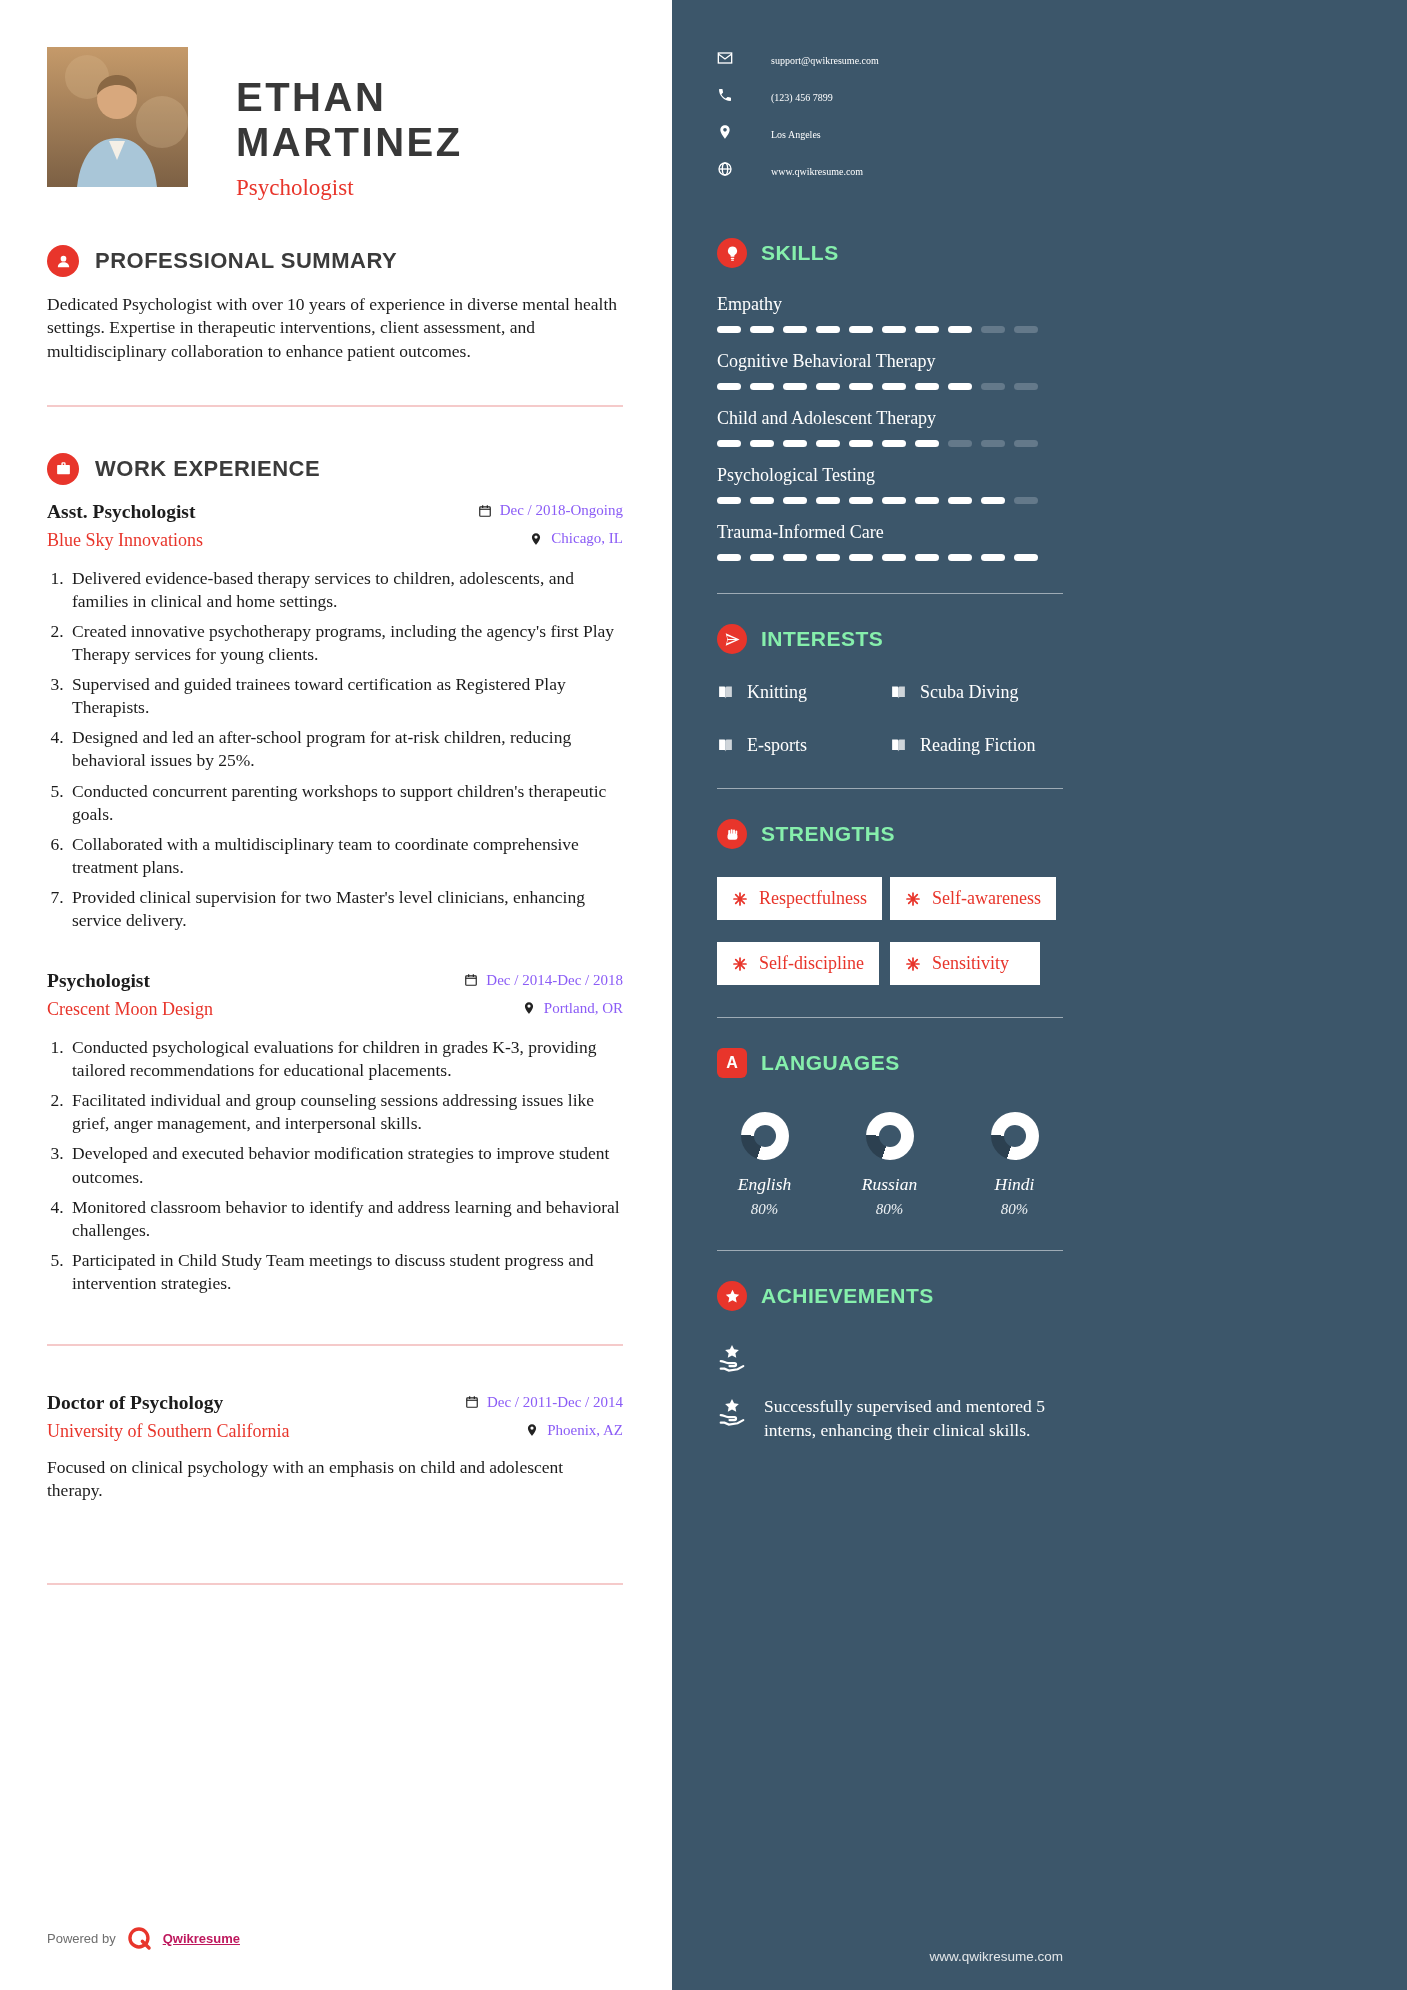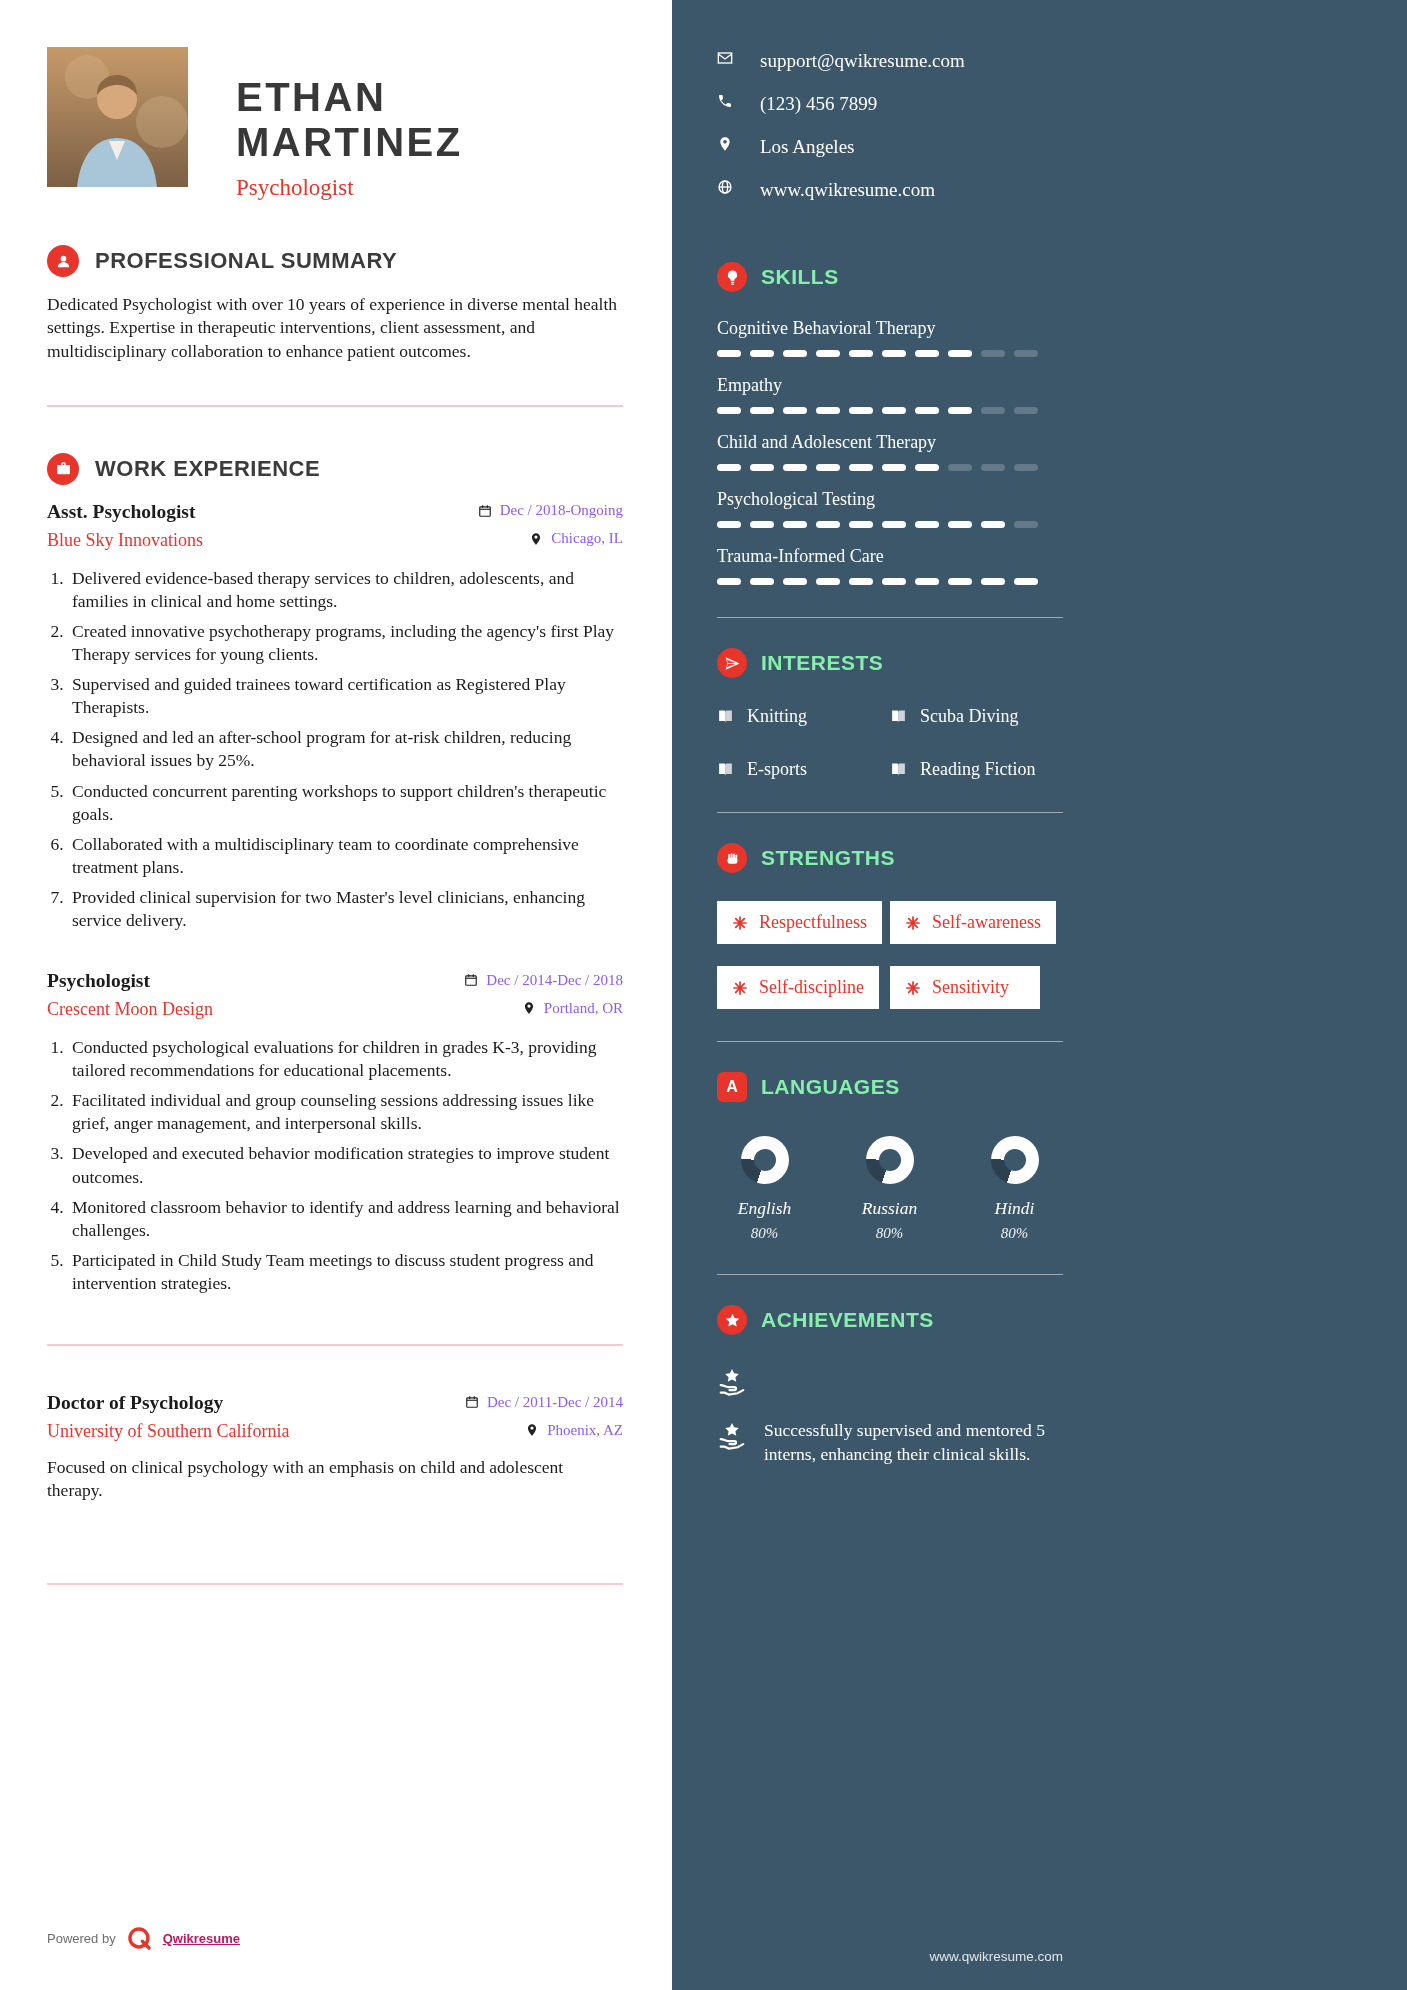--- a/index.html
+++ b/index.html
@@ -42,21 +42,21 @@
   .job ol li{font-size:17.5px;line-height:1.32;margin-bottom:7px;padding-left:4px;}
   .edu-desc{font-size:17.5px;line-height:1.33;margin-top:14px;max-width:578px;}
   .footer{margin-top:auto;display:flex;align-items:center;gap:10px;
           font-family:"Liberation Sans",sans-serif;font-size:13px;color:#6e6e6e;padding-top:60px;}
   .footer .logo{width:27px;height:27px;}
   .brand-link{color:#be185d;font-weight:700;text-decoration:underline;}
   
   .sidebar{flex:1;background:var(--side);color:#fff;padding:50px 0 26px 45px;
            display:flex;flex-direction:column;}
   .side-inner{width:346px;display:flex;flex-direction:column;flex:1;}
-  .contact-row{display:flex;align-items:flex-start;gap:27px;margin-bottom:21px;font-size:19px;}
+  .contact-row{display:flex;align-items:flex-end;gap:38px;margin-bottom:21px;font-size:10px;}
   .contact-row svg{width:16px;height:16px;flex:none;}
   .side-head{display:flex;align-items:center;gap:14px;margin:0 0 8px 0;}
   .side-head .txt{font-family:"Liberation Sans",sans-serif;font-weight:700;font-size:21px;
                   letter-spacing:.5px;color:#86efac;}
   .side-head .icon-circle{width:30px;height:30px;}
   .icon-square{width:30px;height:30px;border-radius:6px;background:var(--red);flex:none;
                display:flex;align-items:center;justify-content:center;
                font-family:"Liberation Sans",sans-serif;font-weight:700;color:#fff;font-size:16px;}
   .section-gap{margin-top:40px;}
   .skill-name{font-size:18px;margin:18px 0 11px;}
@@ -277,36 +277,36 @@
           <svg viewBox="0 0 24 24">
               <path d="M12 2a6.5 6.5 0 0 0-3.6 11.9c.6.4 1 1.1 1 1.8v.8h5.2v-.8c0-.7.4-1.4 1-1.8A6.5 6.5 0 0 0 12 2z" fill="#fff"></path>
               <rect x="9.5" y="18" width="5" height="1.6" rx=".8" fill="#fff"></rect>
               <rect x="10" y="20.6" width="4" height="1.6" rx=".8" fill="#fff"></rect>
             </svg>
         </span>
         <span class="txt">SKILLS</span>
       </div>
       <div id="skills">
           <div>
+    <div class="skill-name">Empathy</div>
+    <div class="bar">
+              <span class="pill on"></span>
+              <span class="pill on"></span>
+              <span class="pill on"></span>
+              <span class="pill on"></span>
+              <span class="pill on"></span>
+              <span class="pill on"></span>
+              <span class="pill on"></span>
+              <span class="pill on"></span>
+              <span class="pill"></span>
+              <span class="pill"></span>
+            </div>
+  </div>
+          <div>
     <div class="skill-name">Cognitive Behavioral Therapy</div>
-    <div class="bar">
-              <span class="pill on"></span>
-              <span class="pill on"></span>
-              <span class="pill on"></span>
-              <span class="pill on"></span>
-              <span class="pill on"></span>
-              <span class="pill on"></span>
-              <span class="pill on"></span>
-              <span class="pill on"></span>
-              <span class="pill"></span>
-              <span class="pill"></span>
-            </div>
-  </div>
-          <div>
-    <div class="skill-name">Empathy</div>
     <div class="bar">
               <span class="pill on"></span>
               <span class="pill on"></span>
               <span class="pill on"></span>
               <span class="pill on"></span>
               <span class="pill on"></span>
               <span class="pill on"></span>
               <span class="pill on"></span>
               <span class="pill on"></span>
               <span class="pill"></span>

